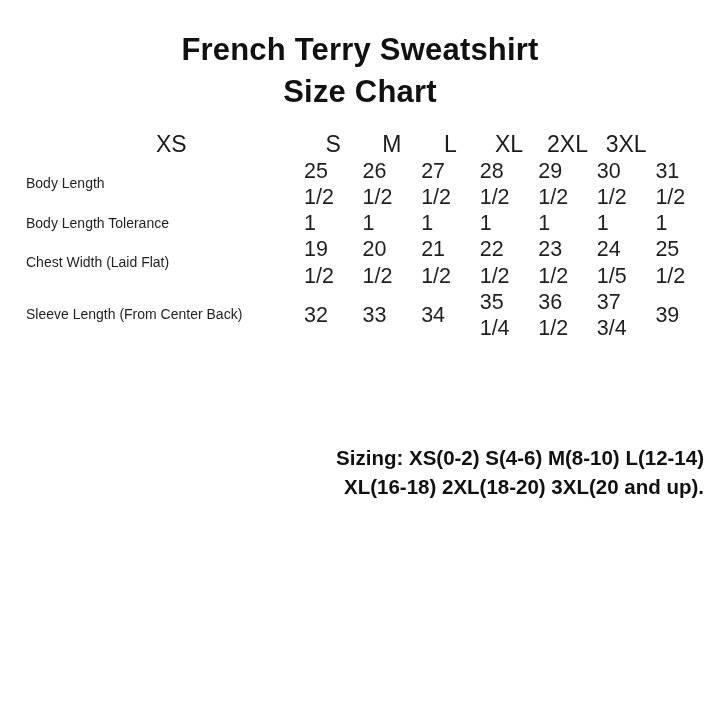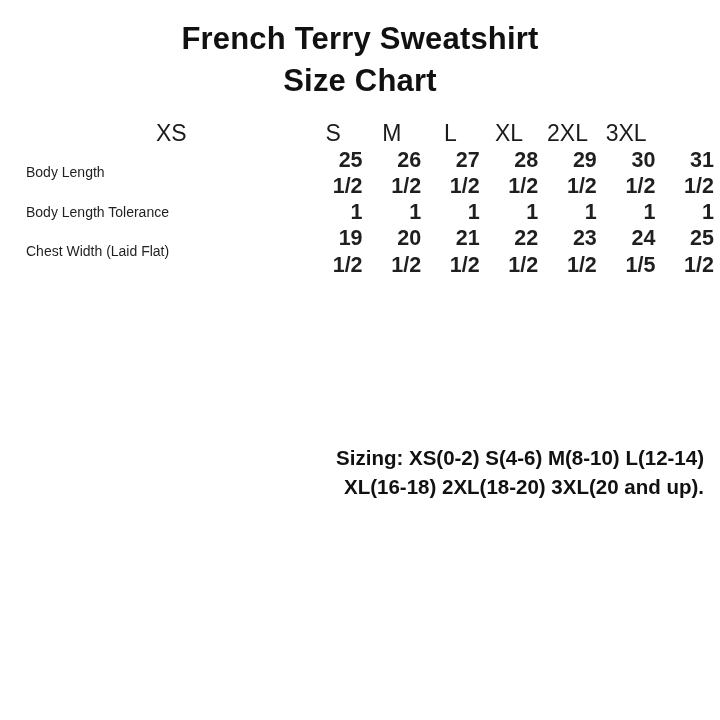--- a/index.html
+++ b/index.html
@@ -12,21 +12,21 @@
     background: #ffffff;
     font-family: "Liberation Sans", sans-serif;
     color: #1a1a1a;
     overflow: hidden;
   }
   .page {
     width: 720px;
     height: 588px;
     position: relative;
     box-sizing: border-box;
-    padding: 18px 16px 0 16px;
+    padding: 29px 16px 0 16px;
     display: flex;
     flex-direction: column;
   }
   .title {
     text-align: center;
     font-weight: bold;
     font-size: 31px;
     line-height: 1.35;
     letter-spacing: 0.2px;
     color: #111111;
@@ -65,25 +65,24 @@
     line-height: 1.22;
     color: #1f1f1f;
     text-align: left;
     vertical-align: middle;
     padding: 9px 6px 9px 8px;
   }
   .cell {
     font-size: 21.5px;
     line-height: 1.22;
     color: #1f1f1f;
-    text-align: right;
+    text-align: left;
     vertical-align: middle;
     padding: 9px 2px;
     white-space: pre-line;
-    font-weight: bold;
   }
   .footer {
     margin-top: auto;
     margin-bottom: 86px;
     text-align: right;
     font-weight: bold;
     font-size: 20.5px;
     line-height: 1.45;
     color: #111111;
   }
@@ -142,20 +141,30 @@
       <tr>
         <td class="row-label">Chest Width (Laid Flat)</td>
         <td class="cell">19 1/2</td>
         <td class="cell">20 1/2</td>
         <td class="cell">21 1/2</td>
         <td class="cell">22 1/2</td>
         <td class="cell">23 1/2</td>
         <td class="cell">24 1/5</td>
         <td class="cell">25 1/2</td>
       </tr>
+      <tr>
+        <td class="row-label">Sleeve Length (From Center Back)</td>
+        <td class="cell">32</td>
+        <td class="cell">33</td>
+        <td class="cell">34</td>
+        <td class="cell">35 1/4</td>
+        <td class="cell">36 1/2</td>
+        <td class="cell">37 3/4</td>
+        <td class="cell">39</td>
+      </tr>
     </tbody>
   </table>
 
   <div class="footer">
     <div>Sizing: XS(0-2) S(4-6) M(8-10) L(12-14)</div>
     <div>XL(16-18) 2XL(18-20) 3XL(20 and up).</div>
   </div>
 
 </div>
 

